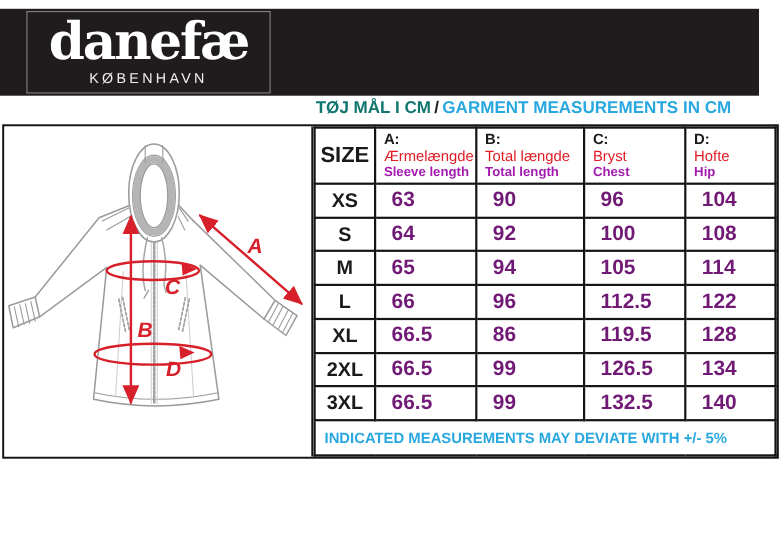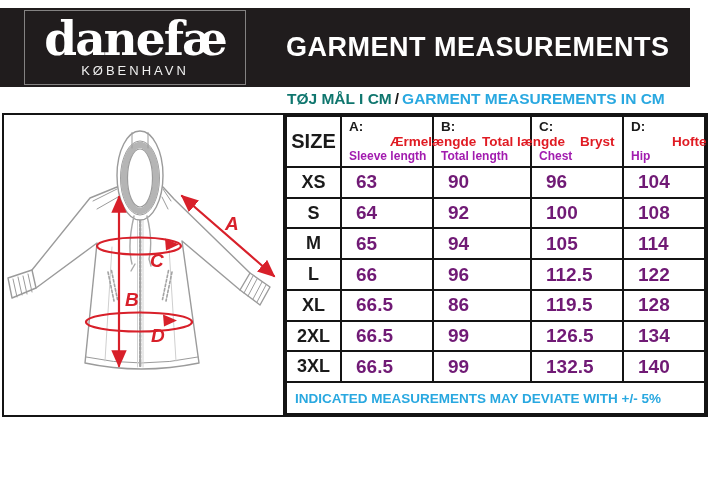--- a/index.html
+++ b/index.html
@@ -62,39 +62,38 @@
   }
   .mtable th, .mtable td { border:2px solid #141414; vertical-align:middle; }
   .mtable thead tr { height:47px; }
   .mtable tr.data-row { height:28px; }
   .mtable tr.note-row { height:29px; }
   th.size-h {
     font-size:20px; font-weight:bold; color:#1a1a1a; text-align:center;
   }
   th.col-h { text-align:left; padding:2px 2px 2px 7px; }
   .col-h .letter { font-size:13.5px; font-weight:bold; color:#1a1a1a; line-height:15px; }
-  .col-h .da     { font-size:13.5px; font-weight:bold; color:#e01b23; line-height:15px; white-space:nowrap;margin-left:41px; }
+  .col-h .da     { font-size:13.5px; font-weight:normal; color:#e01b23; line-height:15px; white-space:nowrap; }
   .col-h .en     { font-size:12px; font-weight:bold; color:#a21caf; line-height:15px; white-space:nowrap; }
   td.sz  { text-align:center; font-size:18px; font-weight:bold; color:#1a1a1a; }
   td.val { text-align:left; padding-left:14px; font-size:19px; font-weight:bold; color:#701a75; }
   tr.note-row td { padding-left:8px; font-size:13.5px; font-weight:bold; white-space:nowrap; }
   td.note-da { color:#e01b23; }
   td.note-en { color:#29a8e0; }
 </style>
 </head>
 <body>
 
 <div class="page">
 
   <div class="header-bar">
     <div class="logo-box">
       <div class="logo-word">danefæ</div>
       <div class="logo-city">KØBENHAVN</div>
     </div>
-    <div class="header-title">GARMENT MEASUREMENTS</div>
   </div>
 
   <div class="subtitle">
     <span class="da">TØJ MÅL I CM</span><span class="sep">/</span><span class="en">GARMENT MEASUREMENTS IN CM</span>
   </div>
 
   <div class="main-box">
 
     <div class="left-panel">
       <svg width="279" height="268" viewBox="0 0 279 268" fill="none" stroke-linecap="round" stroke-linejoin="round">

